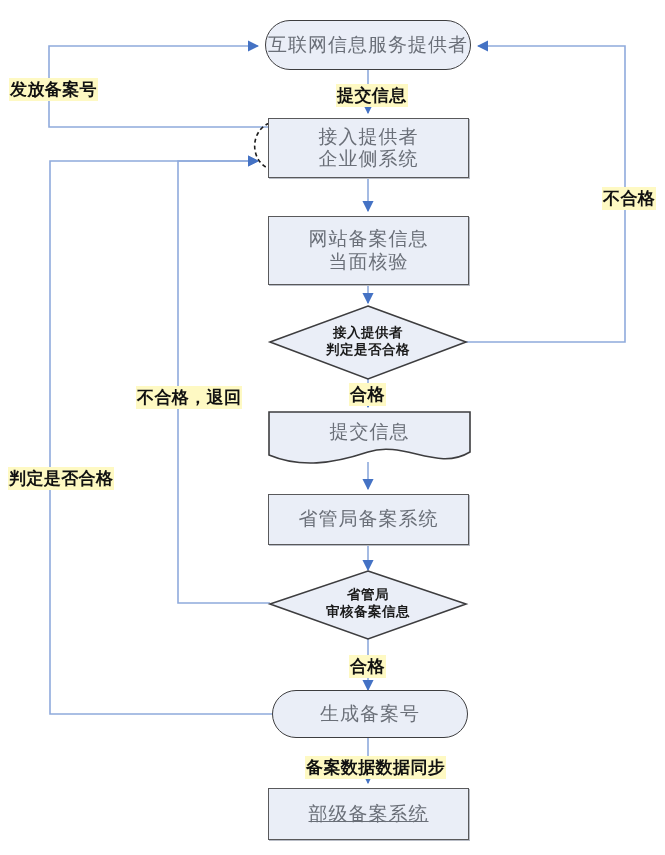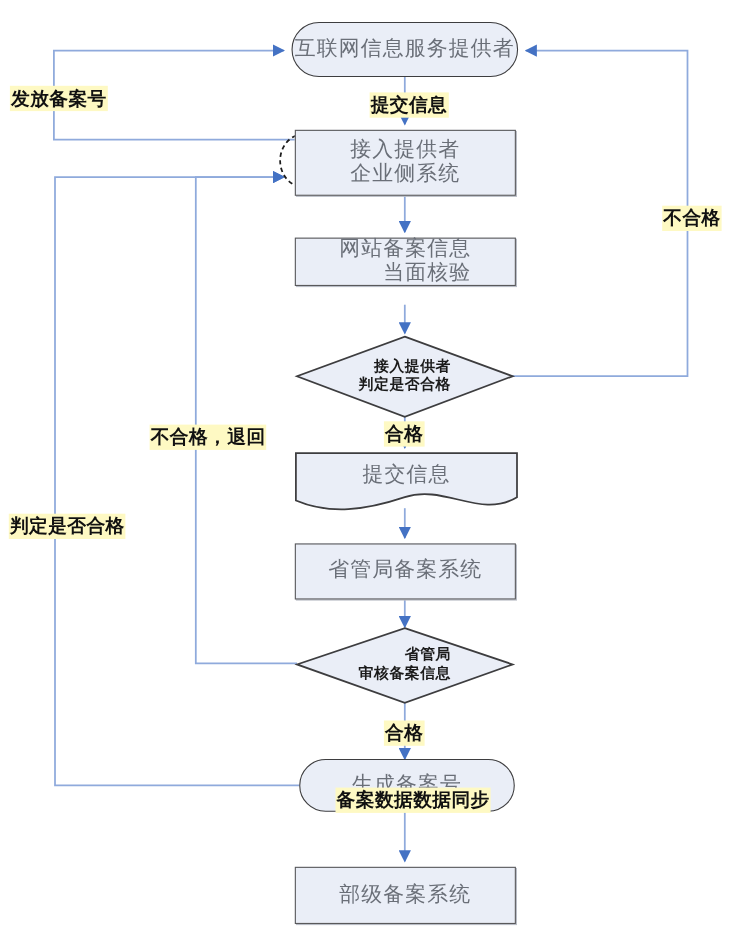--- a/index.html
+++ b/index.html
@@ -24,21 +24,21 @@
     width: 665px;
     height: 855px;
     pointer-events: none;
   }
   .node {
     position: absolute;
     box-sizing: border-box;
     display: flex;
     align-items: center;
     justify-content: center;
-    text-align: right;
+    text-align: center;
     color: #6a6f78;
     font-family: "Liberation Serif", "DejaVu Serif", serif;
     font-size: 19px;
     line-height: 1.18;
     letter-spacing: 1px;
     white-space: pre-line;
     z-index: 3;
   }
   .node.rect {
     background: #eaeef7;
@@ -123,46 +123,46 @@
     <path d="M 269 412 L 470 412 L 470 452 C 437 472 404 440 368 452 C 332 464 300 468 269 455 Z" fill="#eaeef7" stroke="#3d3d3f" stroke-width="1.6"></path>
 
     <path d="M 276 122 A 16 18 0 1 0 276 170" fill="none" stroke="#1c1c1c" stroke-width="1.6" stroke-dasharray="4 3"></path>
   </svg>
 
   <div class="node oval" style="left:265px; top:20px; width:206px; height:50px;">互联网信息服务提供者</div>
 
   <div class="node rect" style="left:268px; top:118px; width:201px; height:60px;">接入提供者
 企业侧系统</div>
 
-  <div class="node rect" style="left:268px; top:216px; width:201px; height:44px;">网站备案信息
+  <div class="node rect" style="left:268px; top:216px; width:201px; height:69px;">网站备案信息
 当面核验</div>
 
   <div class="node diamond-label" style="left:280px; top:312px; width:176px; height:60px;">接入提供者
 判定是否合格</div>
 
   <div class="node doc-label" style="left:269px; top:412px; width:201px; height:40px;">提交信息</div>
 
   <div class="node rect" style="left:268px; top:494px; width:201px; height:51px;">省管局备案系统</div>
 
   <div class="node diamond-label" style="left:284px; top:574px; width:168px; height:60px;">省管局
 审核备案信息</div>
 
   <div class="node oval" style="left:272px; top:690px; width:196px; height:48px;">生成备案号</div>
 
-  <div class="node rect" style="left:268px; top:788px; width:201px; height:52px;">部级备案系统</div>
+  <div class="node rect" style="left:268px; top:788px; width:201px; height:52px;text-decoration:underline;">部级备案系统</div>
 
   <div class="edge-label" style="left:336px; top:84px;">提交信息</div>
 
   <div class="edge-label" style="left:9px; top:78px;">发放备案号</div>
 
   <div class="edge-label" style="left:602px; top:187px;">不合格</div>
 
   <div class="edge-label" style="left:349px; top:383px;">合格</div>
 
   <div class="edge-label" style="left:136px; top:371px;margin-top:15px;">不合格，退回</div>
 
   <div class="edge-label" style="left:8px; top:467px;">判定是否合格</div>
 
   <div class="edge-label" style="left:349px; top:655px;">合格</div>
 
-  <div class="edge-label" style="left:305px; top:716px;text-align:right;">备案数据数据同步</div>
+  <div class="edge-label" style="left:305px; top:756px;text-align:right;">备案数据数据同步</div>
 
 </div>
 
 </body></html>

